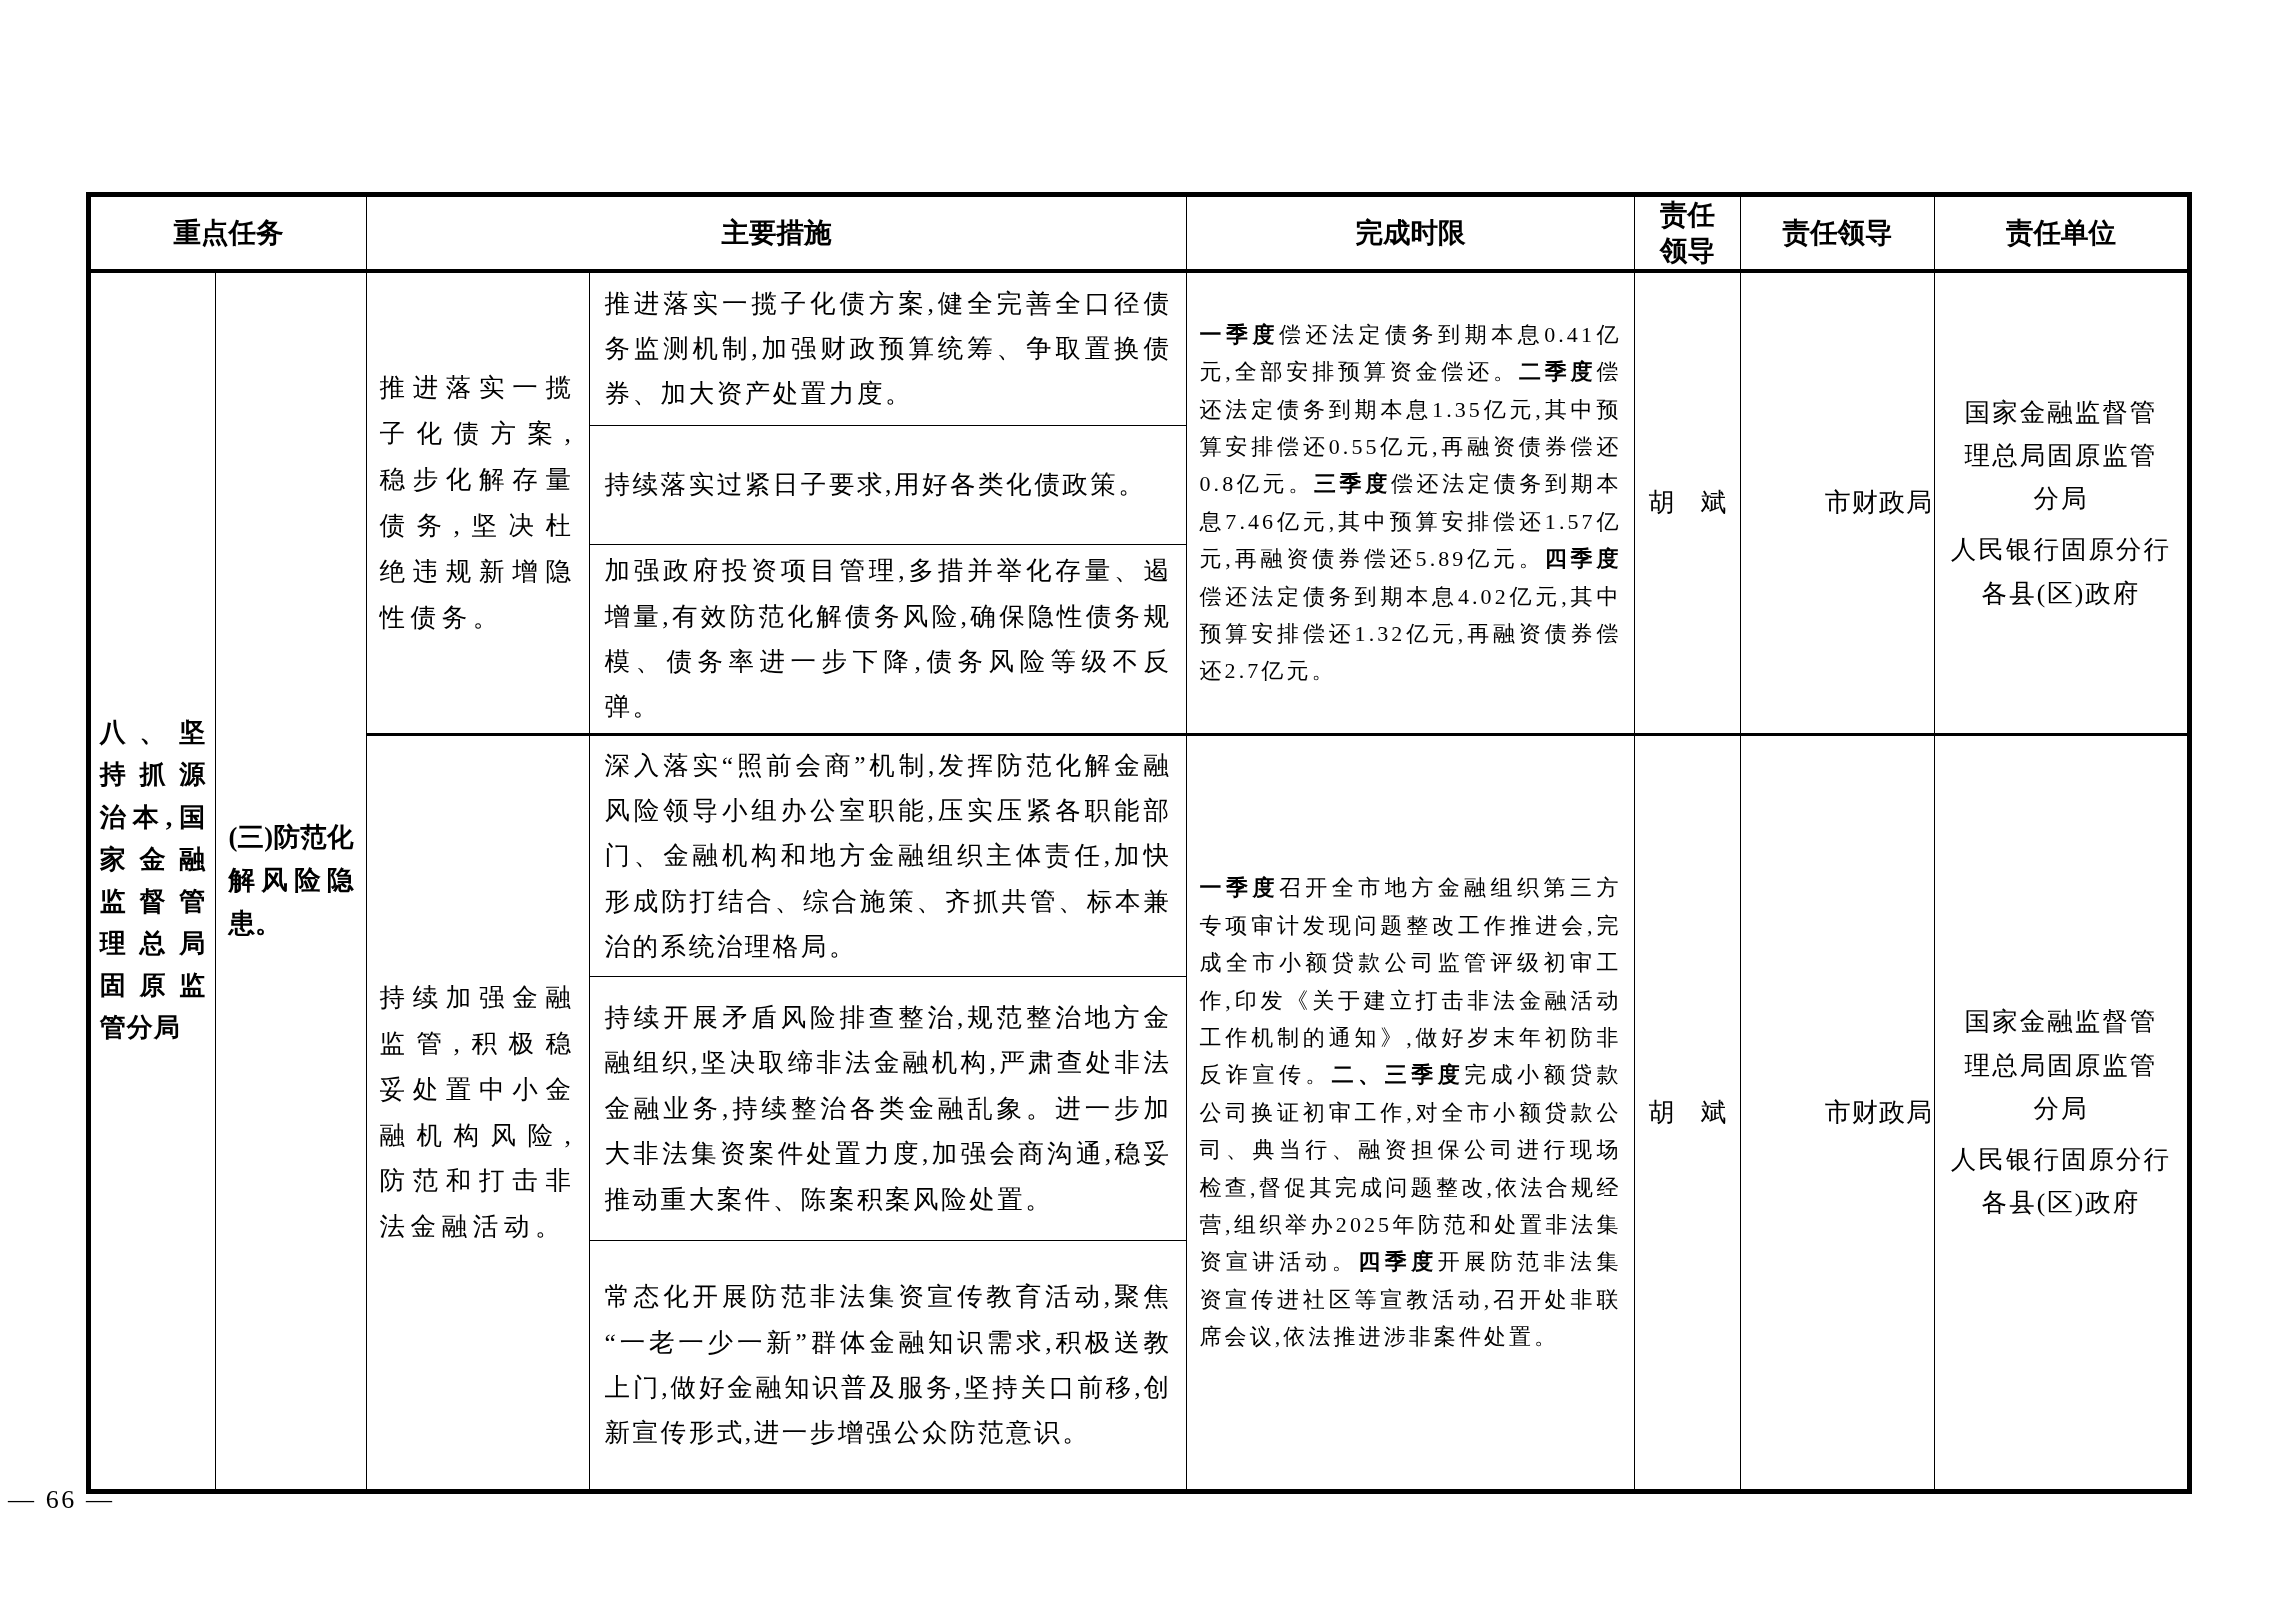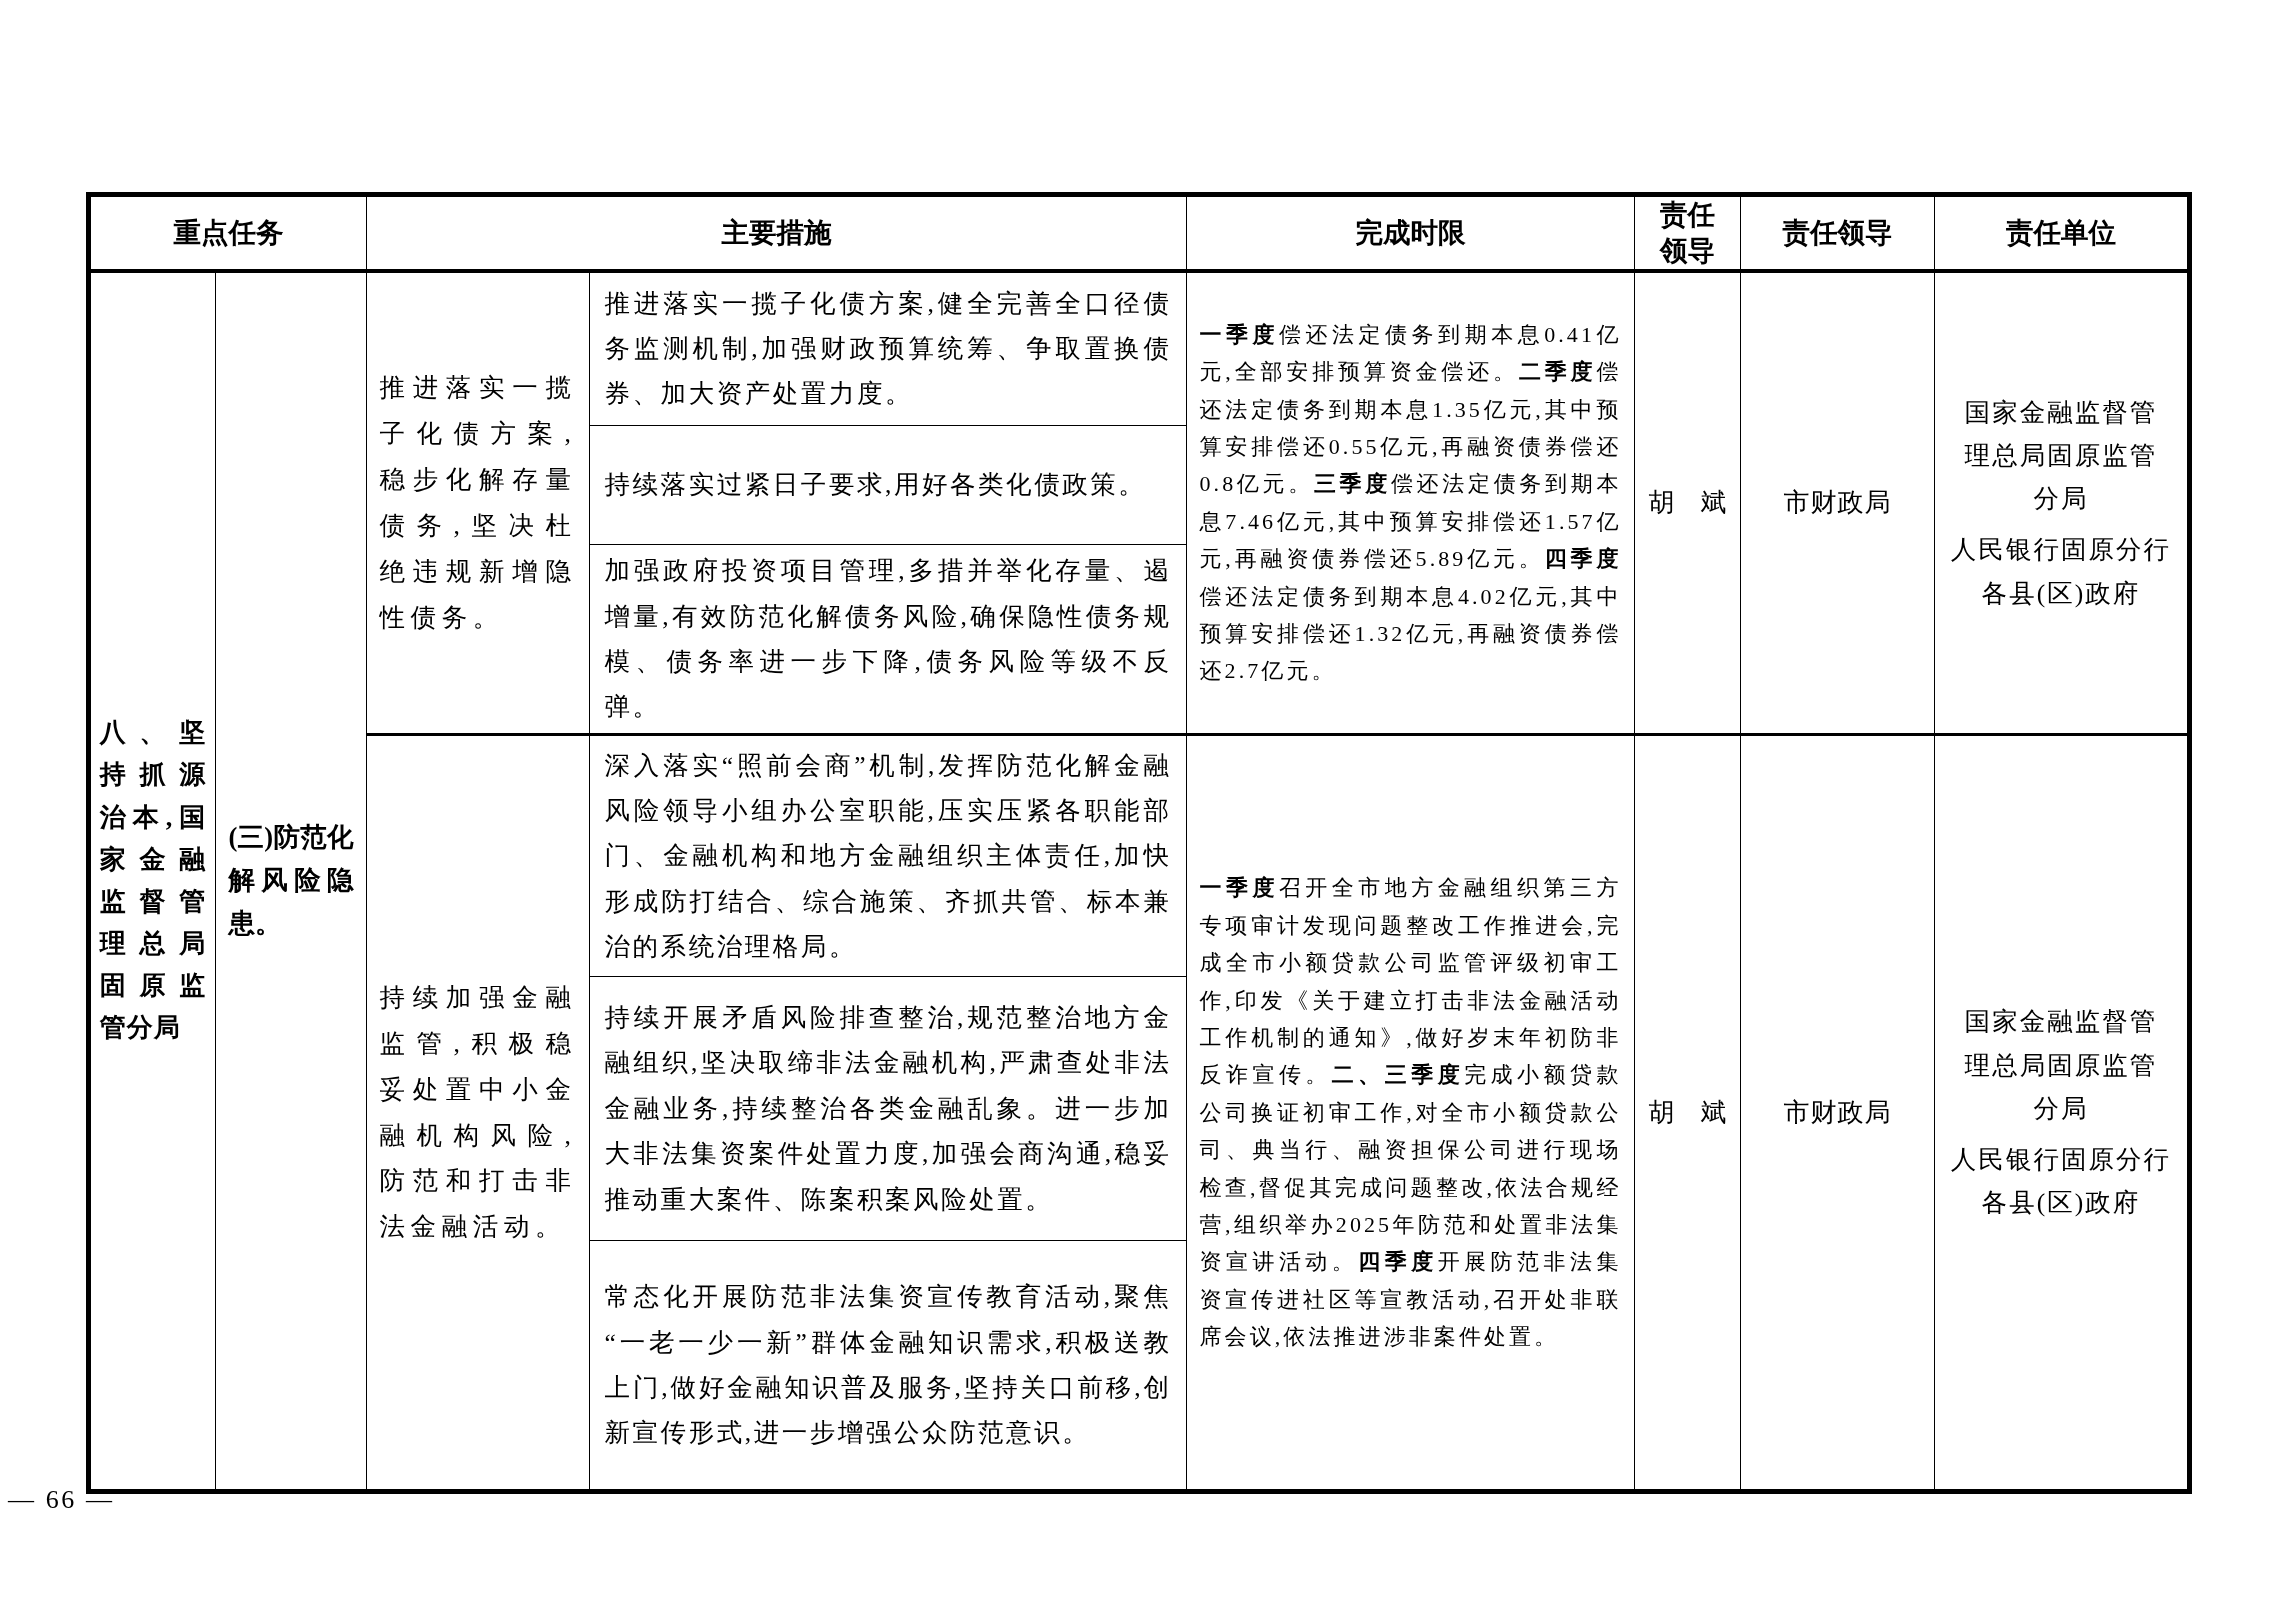--- a/index.html
+++ b/index.html
@@ -51,21 +51,21 @@
     text-align: justify; text-justify: inter-character;
     padding: 2.9px 14.5px;
   }
   td.deadline {
     font-size: 22px; line-height: 1.7; letter-spacing: 0.14em;
     text-align: justify; text-justify: inter-character;
     padding: 4.8px 12.5px;
   }
   td.deadline b { font-weight: bold; }
   td.leader { font-size: 26px; text-align: center; margin-left: 8px; }
-  td.lead-unit { font-size: 26px; text-align: center; letter-spacing: 0.04em; }
+  td.lead-unit { font-size: 26px; text-align: right; letter-spacing: 0.04em; }
   td.units { font-size: 25.5px; line-height: 1.7; text-align: center; letter-spacing: 0.08em; padding: 0 14px; }
   td.units div:first-child { max-width: 201px; margin: 0 auto 0.3em auto; }
 
   .footer {
     position: absolute; left: 8px; top: 1485px; width: 100%;
     text-align: left; font-size: 26px; letter-spacing: 0.1em;
   }
 </style>
 </head>
 <body>

